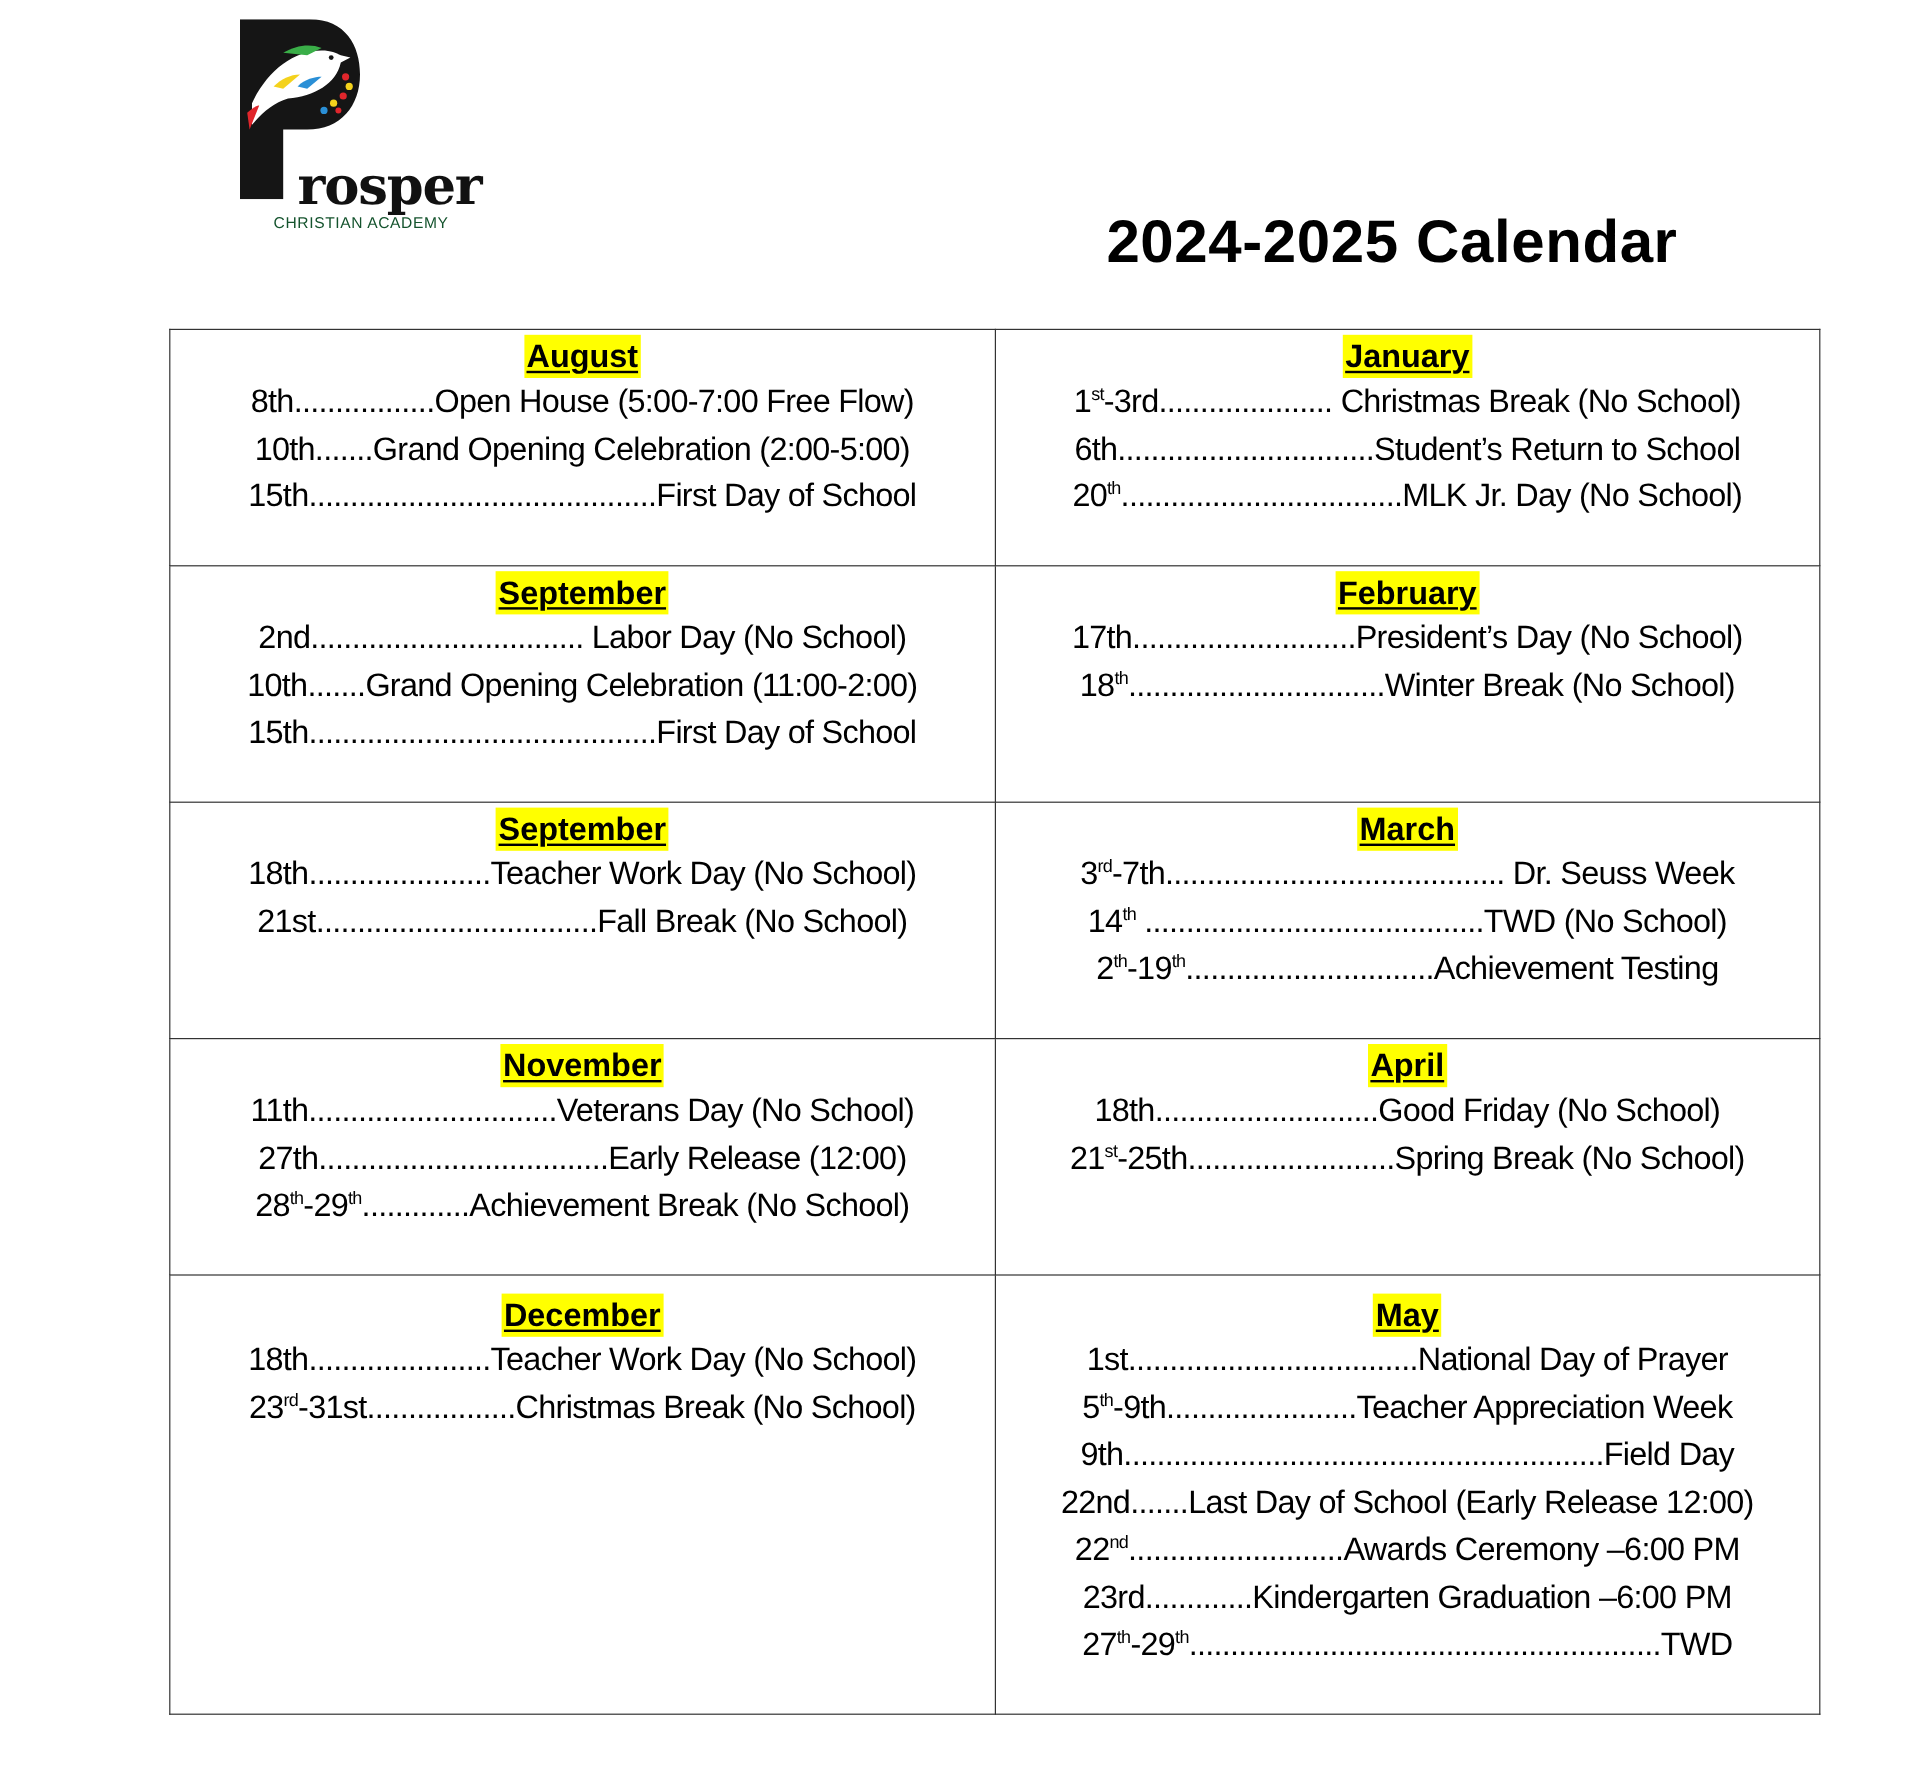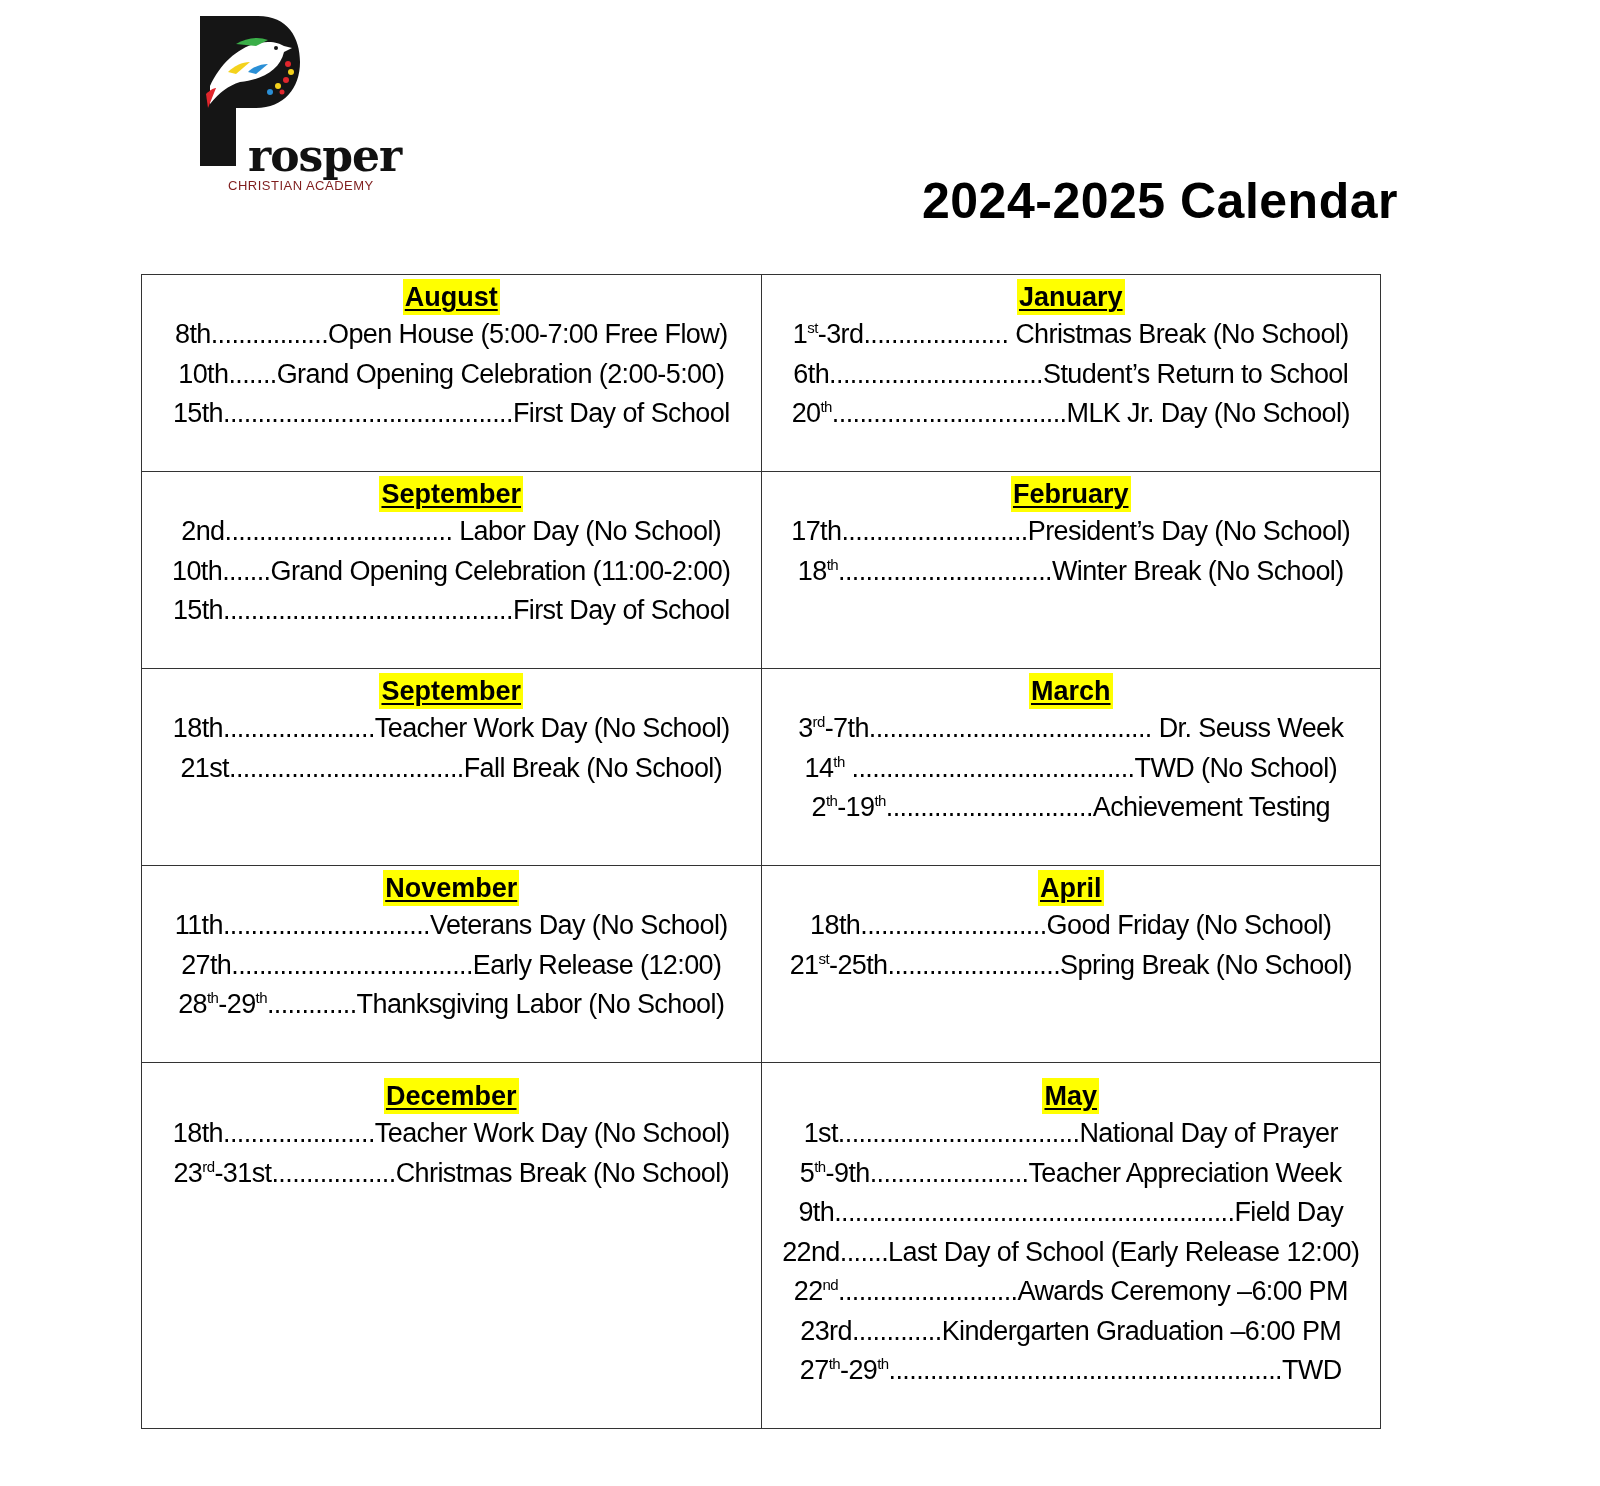--- a/index.html
+++ b/index.html
@@ -6,28 +6,28 @@
   body { width: 1600px; height: 1486px; position: relative; overflow: hidden;
          font-family: "Liberation Sans", "DejaVu Sans", sans-serif; color: #000; }
 
   
   .logo { position: absolute; left: 192px; top: 16px; width: 240px; height: 180px; }
   .logo-p { position: absolute; left: 4px; top: 0; width: 104px; height: 150px; }
   .logo-word { position: absolute; font-family: "DejaVu Serif", "Liberation Serif", serif;
                font-weight: bold; color: #111; letter-spacing: -1px; line-height: 1; }
   .logo-word.l1 { left: 96px; top: 84px; font-size: 44px; }
   .logo-word.l2 { left: 56px; top: 118px; font-size: 44px; text-align: right; }
-  .logo-sub { position: absolute; left: 36px; top: 162px; font-size: 13px; color: #7f1d1d;
+  .logo-sub { position: absolute; left: 36px; top: 162px; font-size: 13px; color: #14532d;
               letter-spacing: 0.5px; font-family: "Liberation Sans", sans-serif; }
 
   .doc-title { position: absolute; left: 882px; top: 172px; font-size: 50px; font-weight: bold;
                font-family: "Liberation Sans", "DejaVu Sans", sans-serif; letter-spacing: 0.5px; margin-left: 40px; }
 
   
-  .cal { position: absolute; left: 141px; top: 274px; width: 1240px; border-collapse: collapse; }
+  .cal { position: absolute; left: 141px; top: 274px; width: 1376px; border-collapse: collapse; }
   .cal td { border: 1.5px solid #333; vertical-align: top; width: 50%; padding: 0; }
   .cell { position: relative; text-align: center; padding-top: 4px; }
   .row-std .cell { height: 192px; }
   .row-last .cell { height: 350px; margin-top: 11px; }
   .month { display: inline-block; background: #ffff00; font-weight: bold; text-decoration: underline;
            text-decoration-thickness: 2px; text-underline-offset: 3px;
            font-family: "Liberation Sans", "DejaVu Sans", sans-serif;
            font-size: 27px; line-height: 36px; padding: 0 2px; }
   .evt { font-family: Liberation Sans, sans-serif;
          font-stretch: condensed; font-size: 27px; line-height: 39.5px; white-space: nowrap;
@@ -119,21 +119,21 @@
     </div>
         </td>
   </tr>
 
   <tr class="row-std">
     <td>
           <div class="cell">
       <div><span class="month">November</span></div>
       <div class="evt"><span>11th</span><span>..............................</span><span>Veterans Day (No School)</span></div>
       <div class="evt"><span>27th</span><span>...................................</span><span>Early Release (12:00)</span></div>
-      <div class="evt"><span>28</span><sup>th</sup><span>-29</span><sup>th</sup><span>.............</span><span>Thanksgiving Labor (No School)</span></div>
+      <div class="evt"><span>28</span><sup>th</sup><span>-29</span><sup>th</sup><span>.............</span><span>Achievement Break (No School)</span></div>
     </div>
         </td>
     <td>
           <div class="cell">
       <div><span class="month">April</span></div>
       <div class="evt"><span>18th</span><span>...........................</span><span>Good Friday (No School)</span></div>
       <div class="evt"><span>21</span><sup>st</sup><span>-25th</span><span>.........................</span><span>Spring Break (No School)</span></div>
     </div>
         </td>
   </tr>

